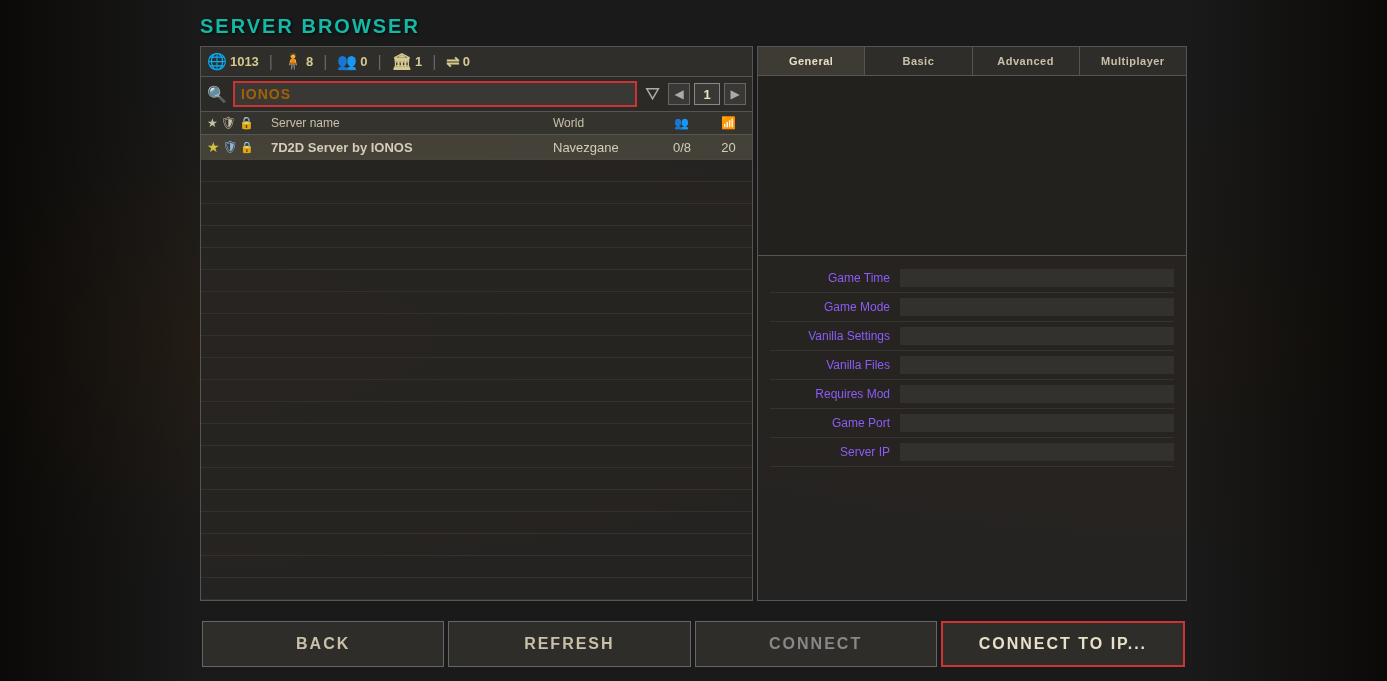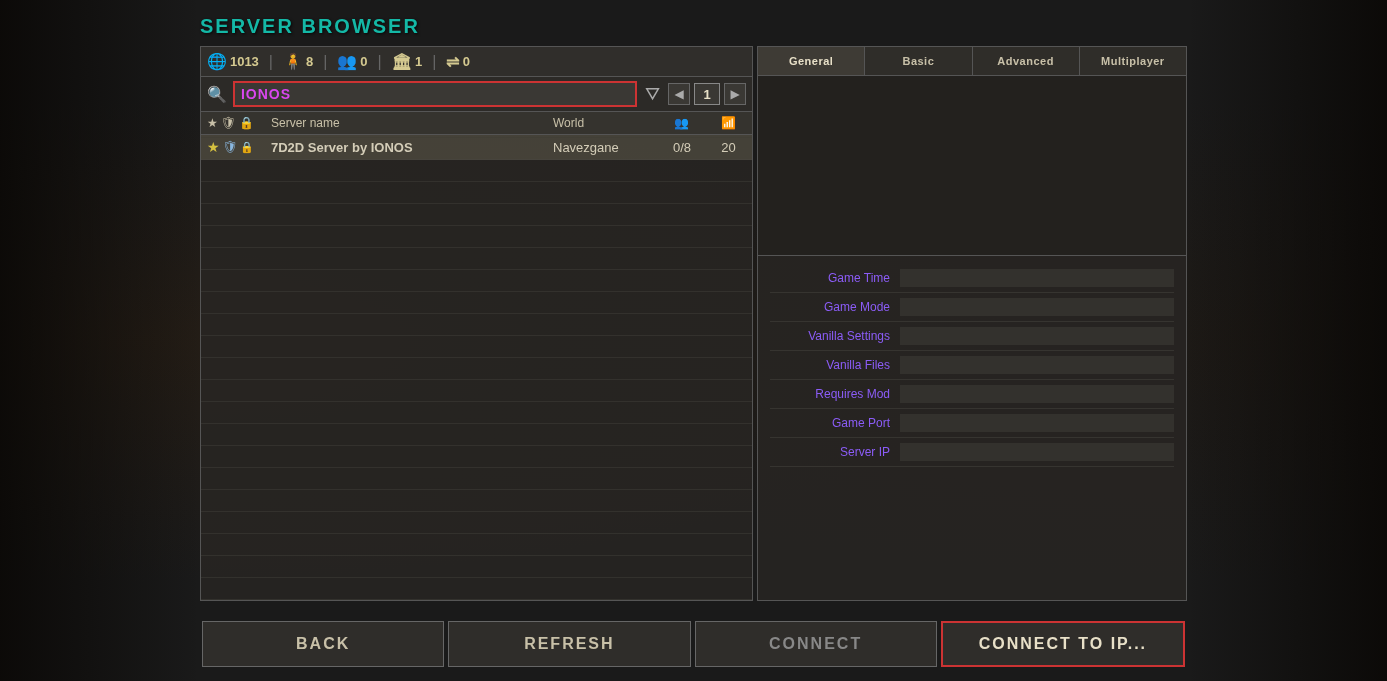--- a/index.html
+++ b/index.html
@@ -112,21 +112,21 @@
     .search-input-wrapper {
       flex: 1;
       background: rgba(60,58,54,0.9);
       border: 2px solid #cc3333;
       padding: 2px 6px;
     }
 
     .search-input-wrapper input {
       background: transparent;
       border: none;
-      color: #d946ef;
+      color: #a16207;
       font-size: 14px;
       font-weight: bold;
       width: 100%;
       outline: none;
       letter-spacing: 1px;
     }
 
     .filter-btn {
       background: none;
       border: none;

